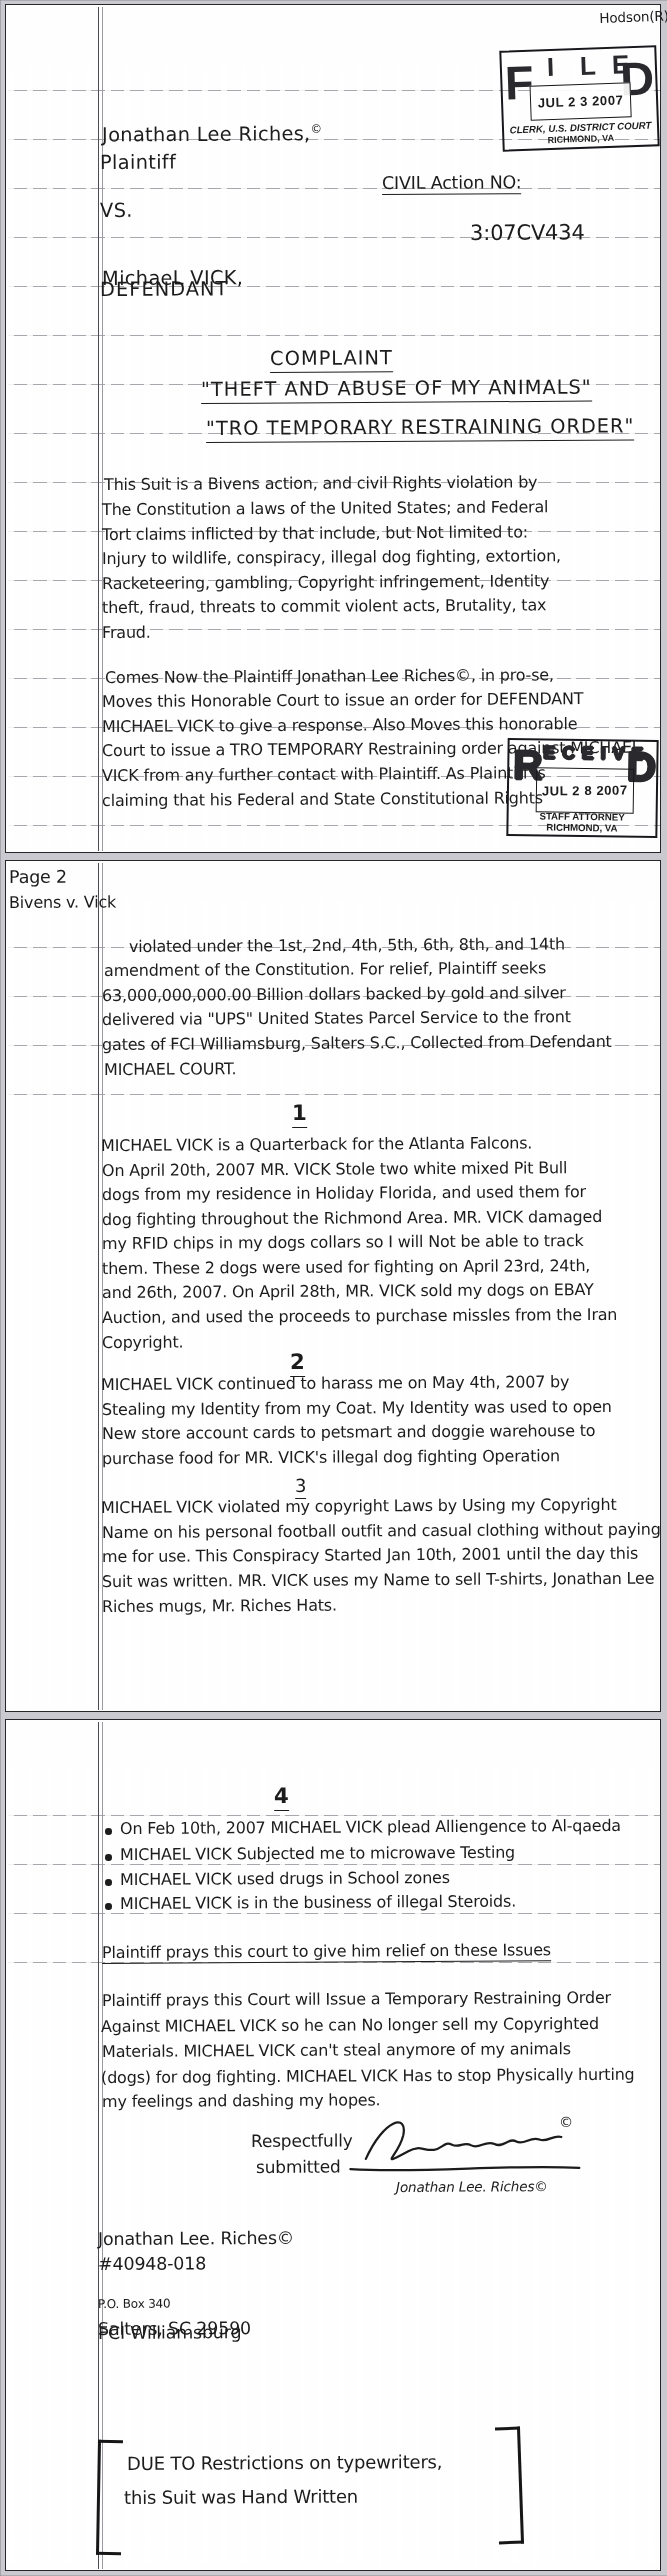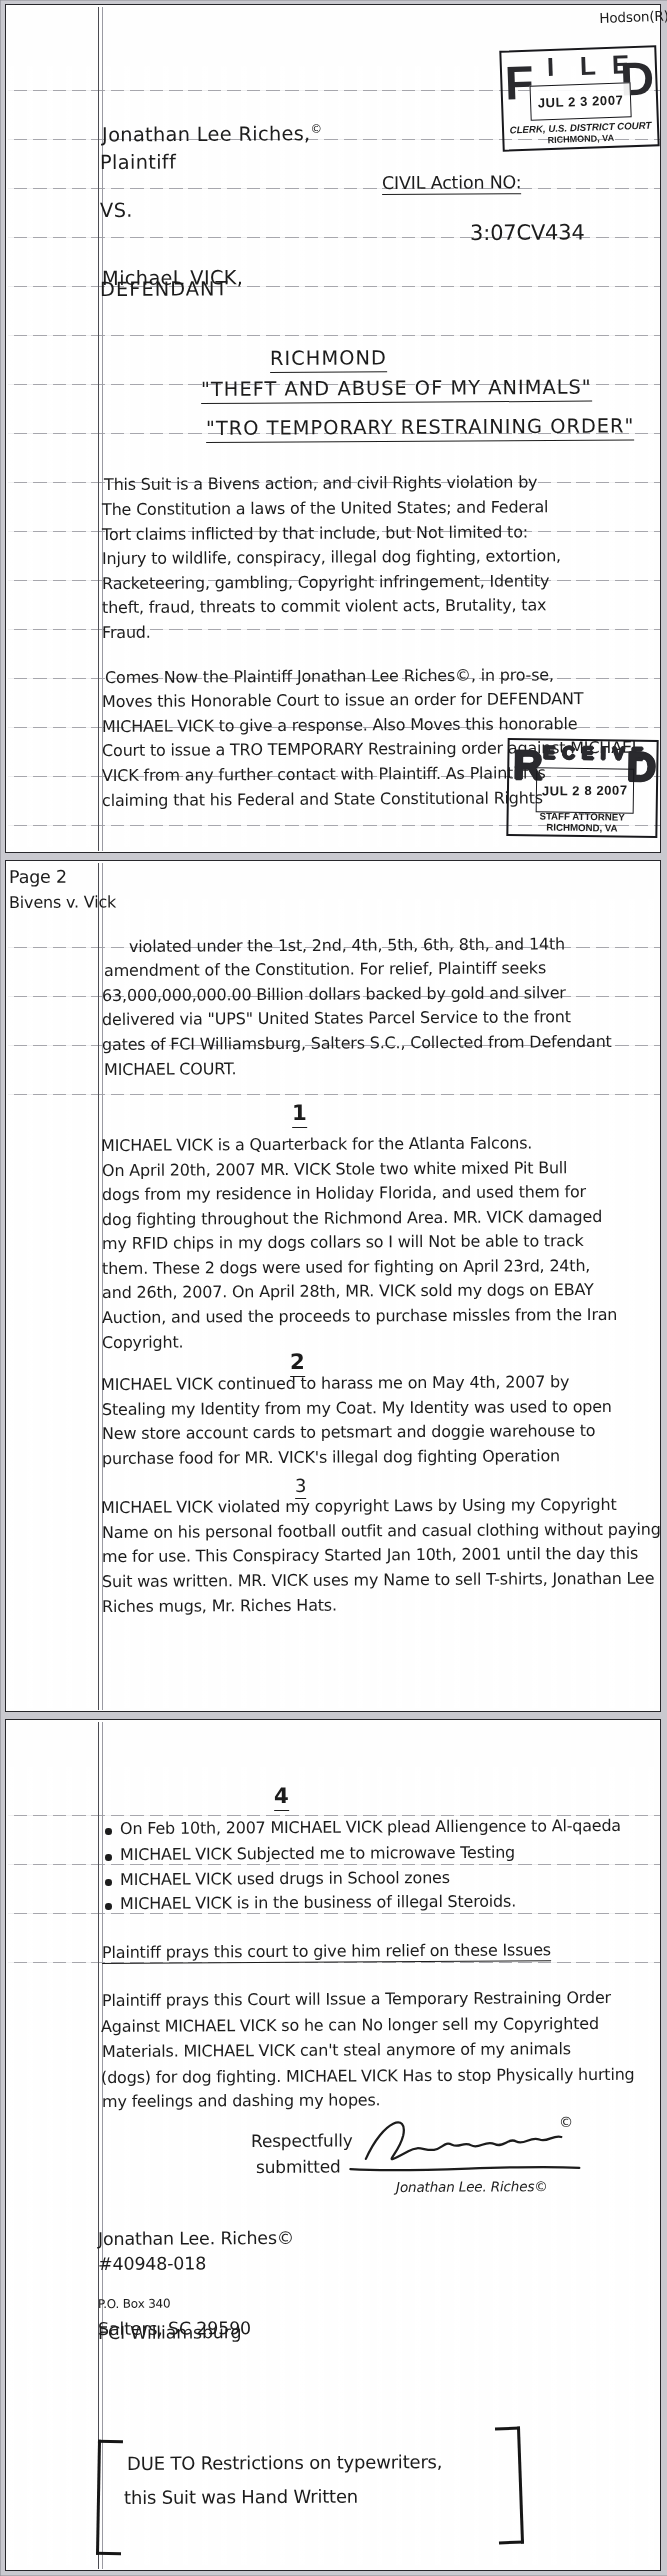--- a/index.html
+++ b/index.html
@@ -58,21 +58,21 @@
   </div>
 
   <div class="hl big" style="left:102px;top:123px;"><span>Jonathan Lee Riches,</span><sup>©</sup></div>
   <div class="hl big" style="left:100px;top:151px;">Plaintiff</div>
   <div class="hl" style="left:382px;top:173px;font-size:17.5px;"><span class="u2">CIVIL Action NO:</span></div>
   <div class="hl big" style="left:100px;top:199px;">VS.</div>
   <div class="hl" style="left:470px;top:221px;font-size:21px;">3:07CV434</div>
   <div class="hl big" style="left:102px;top:247px;margin-top:20px;">MichaeL VICK,</div>
   <div class="hl cap" style="left:100px;top:278px;">DEFENDANT</div>
 
-  <div class="hl cap" style="left:270px;top:347px;"><span class="u">RICHMOND</span></div>
+  <div class="hl cap" style="left:270px;top:347px;"><span class="u">COMPLAINT</span></div>
   <div class="hl cap" style="left:201px;top:378px;"><span class="u">"THEFT AND ABUSE OF MY ANIMALS"</span></div>
   <div class="hl cap" style="left:206px;top:417px;"><span class="u">"TRO TEMPORARY RESTRAINING ORDER"</span></div>
 
   <div class="hl" style="left:104px;top:475px;">This Suit is a Bivens action, and civil Rights violation by</div>
   <div class="hl" style="left:102px;top:500px;">The Constitution a laws of the United States; and Federal</div>
   <div class="hl" style="left:102px;top:525px;">Tort claims inflicted by that include, but Not limited to:</div>
   <div class="hl" style="left:102px;top:549px;">Injury to wildlife, conspiracy, illegal dog fighting, extortion,</div>
   <div class="hl" style="left:102px;top:574px;">Racketeering, gambling, Copyright infringement, Identity</div>
   <div class="hl" style="left:102px;top:598px;">theft, fraud, threats to commit violent acts, Brutality, tax</div>
   <div class="hl" style="left:102px;top:623px;">Fraud.</div>

